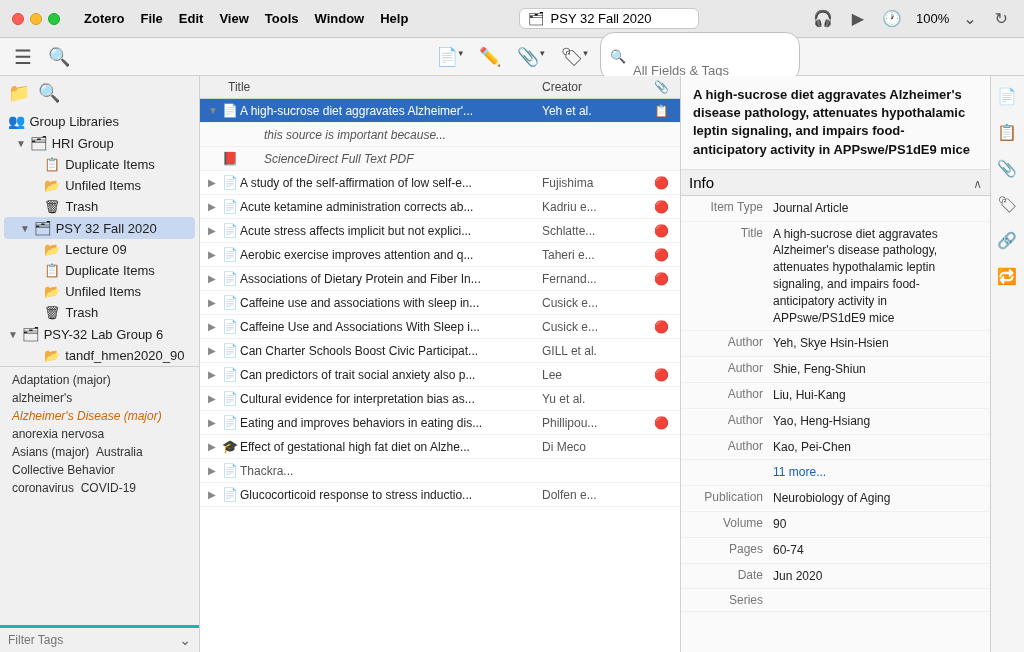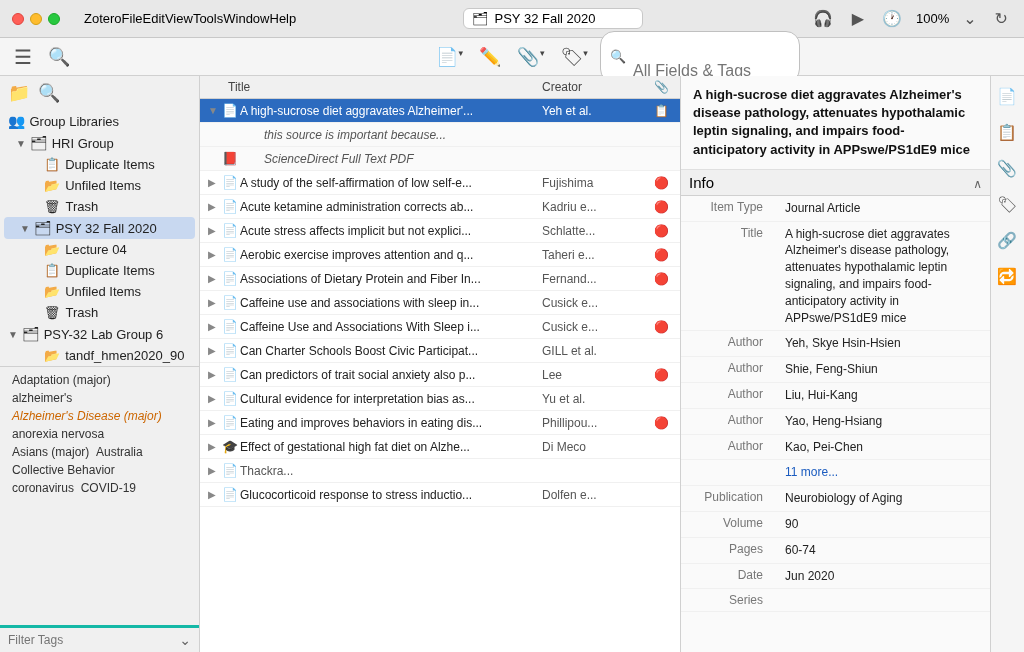--- a/index.html
+++ b/index.html
@@ -31,22 +31,23 @@
       width: 12px;
       height: 12px;
       border-radius: 50%;
     }
     .tl-red { background: #ff5f57; border: 1px solid #e0443e; }
     .tl-yellow { background: #febc2e; border: 1px solid #d4a017; }
     .tl-green { background: #28c840; border: 1px solid #1aab29; }
     .menu-bar {
       display: flex;
       align-items: flex-start;
+      gap: 16px;
       font-size: 13px;
-      font-weight: 400;
+      font-weight: 700;
     }
     .menu-item { cursor: pointer; }
     .title-center {
       flex: 1;
       display: flex;
       justify-content: center;
     }
     .collection-path {
       display: flex;
       align-items: center;
@@ -108,21 +109,21 @@
       background: white;
       border: 1px solid #c0c0c0;
       border-radius: 14px;
       padding: 2px 10px;
       gap: 6px;
       min-width: 200px;
     }
     .search-bar input {
       border: none;
       outline: none;
-      font-size: 16px;
+      font-size: 13px;
       background: transparent;
       width: 140px;
       margin-top: 28px;
     }
 
     
     .main-layout {
       display: flex;
       height: calc(652px - 38px - 38px);
     }
@@ -285,21 +286,20 @@
     .detail-body {
       overflow-y: auto;
       flex: 1;
       padding: 0 0 8px 0;
     }
     .detail-field {
       display: flex;
       padding: 4px 12px;
       font-size: 12px;
       border-bottom: 1px solid #f0f0f0;
-      gap: 12px;
     }
     .field-label {
       color: #777;
       width: 80px;
       flex-shrink: 0;
       text-align: right;
       padding-right: 10px;
       font-size: 12px;
     }
     .field-value {
@@ -416,21 +416,21 @@
       <span>Trash</span>
     </div>
 
     <div class="sidebar-group-header selected" style="background:#c8d8f0;border-radius:4px;margin:0 4px;padding:3px 8px 3px 16px;">
       <span class="chevron">▼</span>
       <span class="folder-icon">🗂</span>
       <span>PSY 32 Fall 2020</span>
     </div>
     <div class="sidebar-item indent2">
       <span>📂</span>
-      <span>Lecture 04</span>
+      <span>Lecture 09</span>
     </div>
     <div class="sidebar-item indent2">
       <span>📋</span>
       <span>Duplicate Items</span>
     </div>
     <div class="sidebar-item indent2">
       <span>📂</span>
       <span>Unfiled Items</span>
     </div>
     <div class="sidebar-item indent2">

